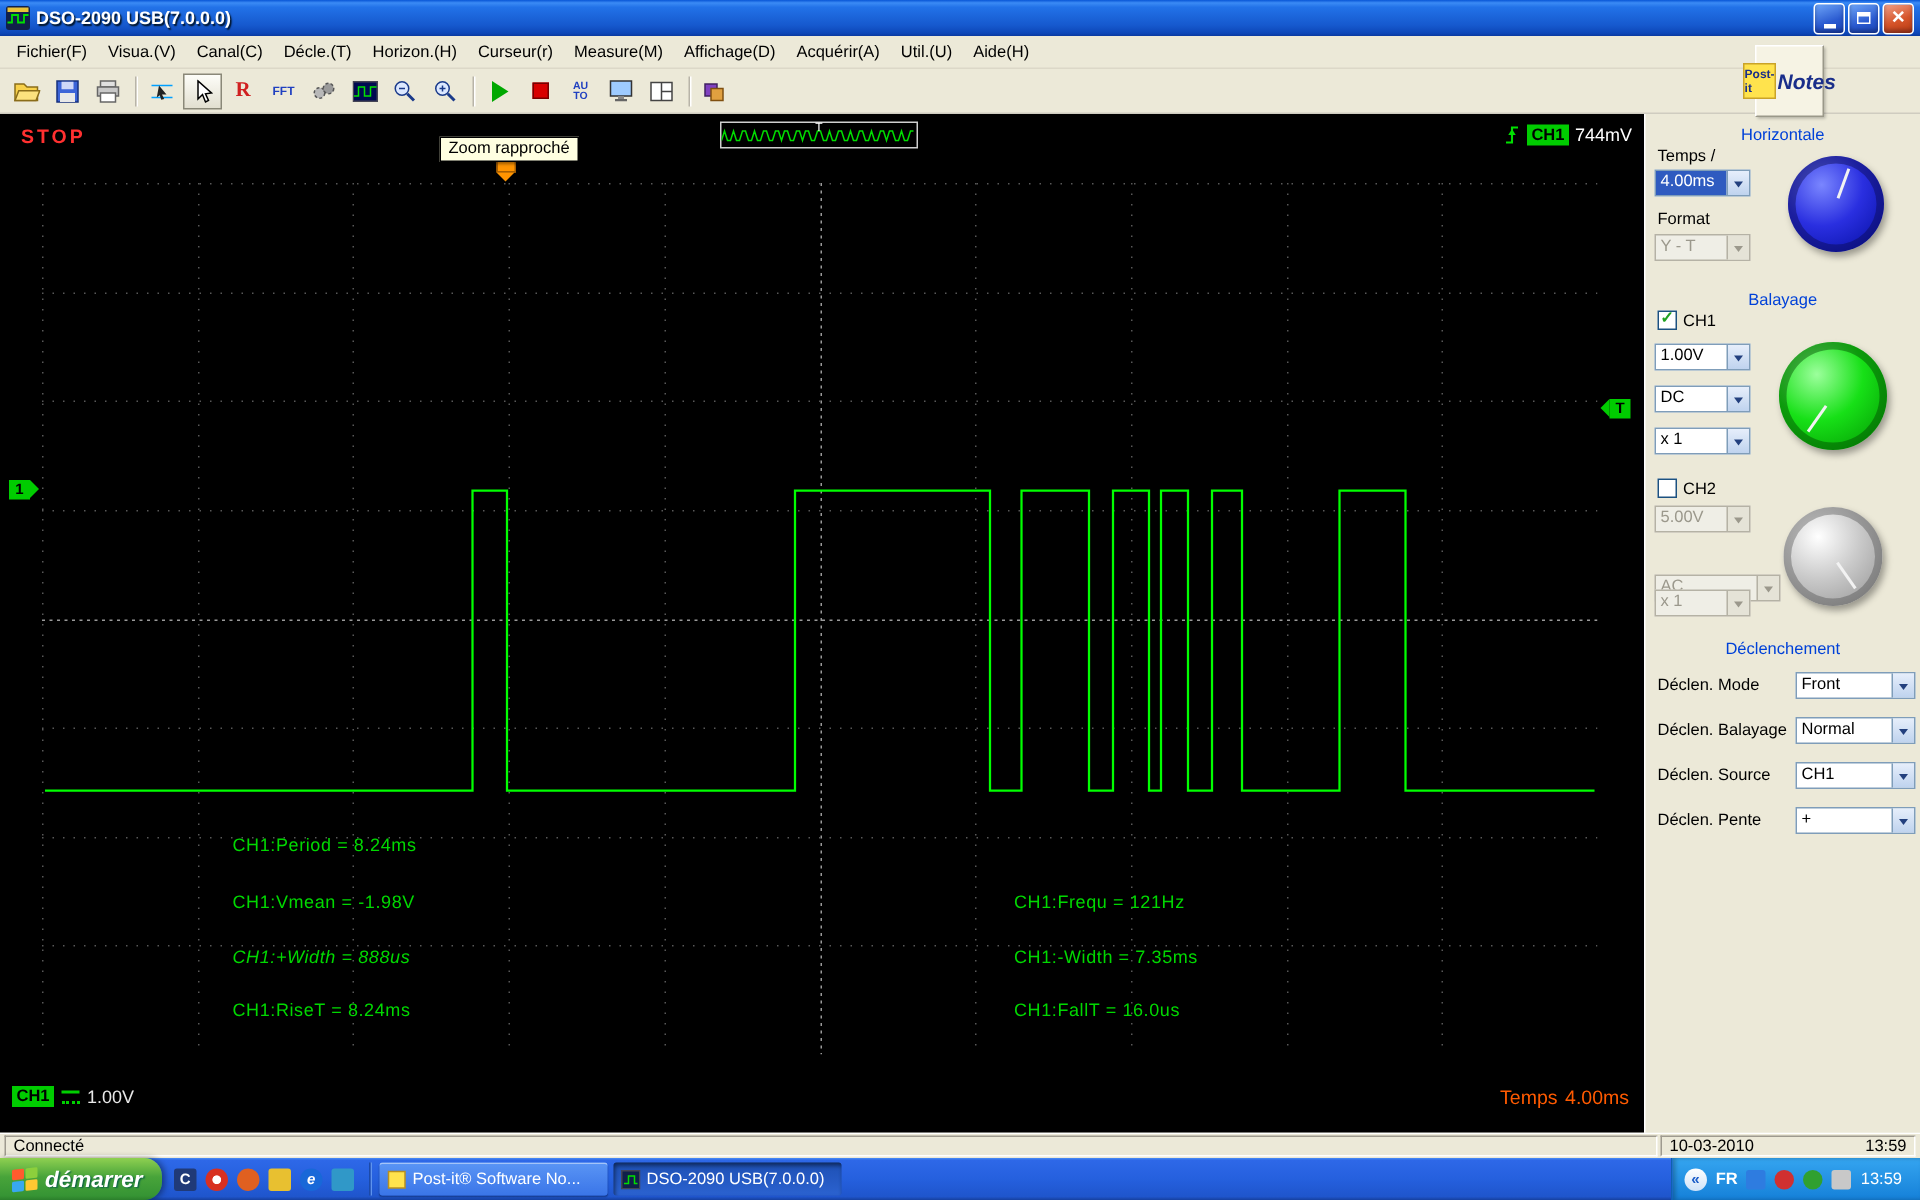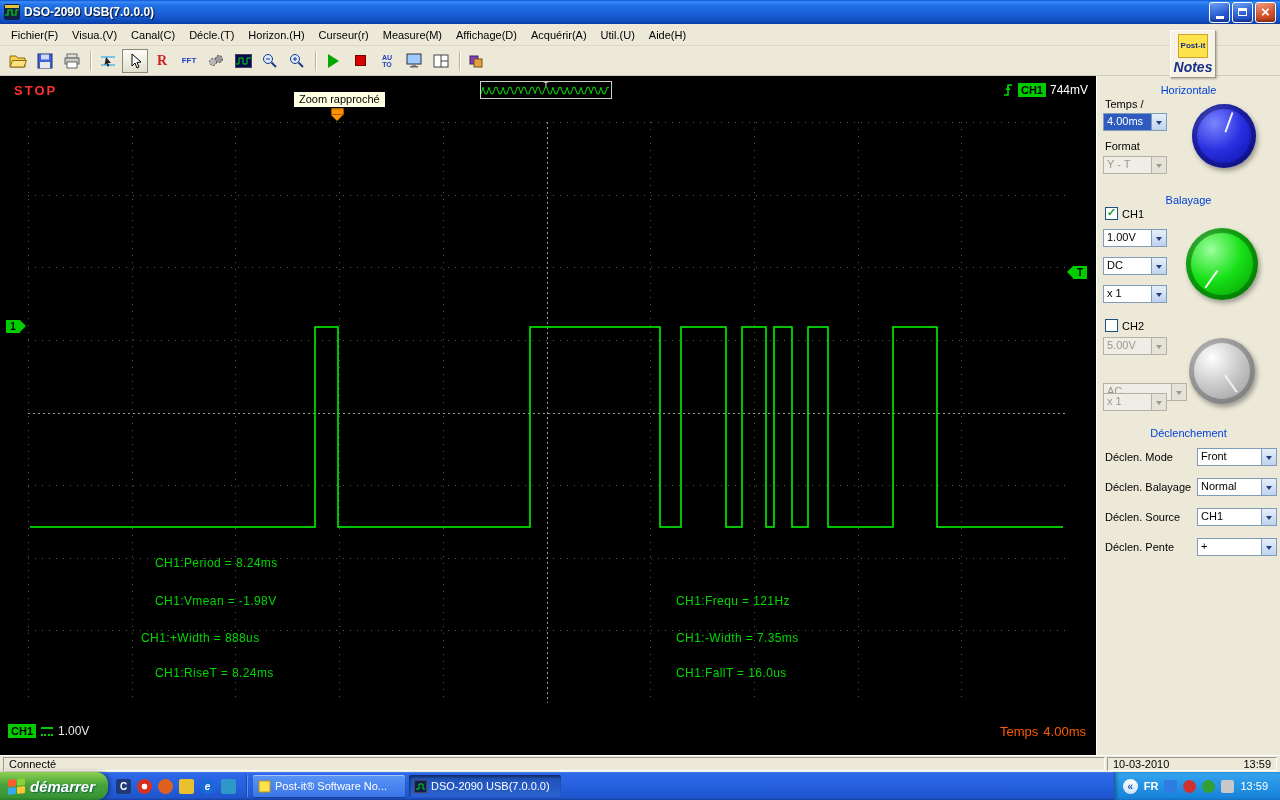--- a/index.html
+++ b/index.html
@@ -29,21 +29,21 @@
   .tool.pressed { border:1px solid #8a8878; background:linear-gradient(#fdfdf8,#e2dfd0); }
   .tsep { width:1px; height:20px; background:#B8B4A8; margin:0 4px; box-shadow:1px 0 0 #fff; }
   .r-glyph { color:#D02020; font-weight:bold; font-size:14px; font-family:"Liberation Serif",serif; }
   .fft-glyph { color:#2040C0; font-weight:bold; font-size:8px; letter-spacing:0; }
   .play-glyph { width:0; height:0; border-left:11px solid #00A800; border-top:7px solid transparent; border-bottom:7px solid transparent; }
   .stop-glyph { width:11px; height:11px; background:#D80000; border:1px solid #700; }
   .auto-glyph { color:#2040C0; font-weight:bold; font-size:7px; line-height:7px; text-align:center; }
 
   .postit-btn { position:absolute; left:1170px; top:30px; width:46px; height:48px; z-index:8;
     background:#F6F3E4; border:1px solid #fff; border-right-color:#9a9889; border-bottom-color:#9a9889;
-    box-shadow:1px 1px 2px rgba(0,0,0,.25); display:flex; flex-direction:column; align-items:center; justify-content:center; gap:1px; }
+    box-shadow:1px 1px 2px rgba(0,0,0,.25); display:flex; align-items:center; justify-content:center; gap:1px; }
   .postit-pad { width:30px; height:24px; background:#FFE34D; border:1px solid #caa328; display:flex; align-items:center; justify-content:center;
     font-size:8px; font-weight:bold; color:#1a2e8a; }
   .postit-notes { font-size:14px; font-style:italic; font-weight:bold; color:#1a2e8a; }
 
   
   .main { display:flex; height:679px; }
   .scope-area { position:relative; width:1096px; height:679px; background:#000; }
   .right-panel { position:relative; width:184px; height:679px; background:#ECE9D8; border-left:1px solid #fff; }
 
   .stop-text { position:absolute; left:14px; top:7px; color:var(--stop,#ff3030); font-size:13px; font-weight:bold; letter-spacing:2px; }
@@ -328,21 +328,21 @@
           <line x1="0" y1="581.5" x2="1037" y2="581.5" stroke="#585858" stroke-dasharray="1,6"></line>
           <polyline points="2,405 287,405 287,205 310,205 310,405 502,405 502,205 632,205 632,405 653,405 653,205 698,205 698,405 714,405 714,205 738,205 738,405 746,405 746,205 764,205 764,405 780,405 780,205 800,205 800,405 865,405 865,205 909,205 909,405 1035,405" fill="none" stroke="#00ff00" stroke-width="1.5"></polyline>
         </svg>
     </div>
 
     <div class="ch1-marker">1</div>
     <div class="t-marker">T</div>
 
     <div class="meas" style="left:155px;top:480px;">CH1:Period = 8.24ms</div>
     <div class="meas" style="left:155px;top:518px;">CH1:Vmean = -1.98V</div>
-    <div class="meas" style="left:141px;top:555px;">CH1:+Width = 888us</div>
+    <div class="meas" style="left:155px;top:555px;font-style:italic;">CH1:+Width = 888us</div>
     <div class="meas" style="left:155px;top:590px;">CH1:RiseT = 8.24ms</div>
     <div class="meas" style="left:676px;top:518px;">CH1:Frequ = 121Hz</div>
     <div class="meas" style="left:676px;top:555px;">CH1:-Width = 7.35ms</div>
     <div class="meas" style="left:676px;top:590px;">CH1:FallT = 16.0us</div>
 
     <div class="readout-l">
       <span class="ch-badge">CH1</span>
       <span class="dc-sym"></span>
       <span class="readout-val">1.00V</span>
     </div>

